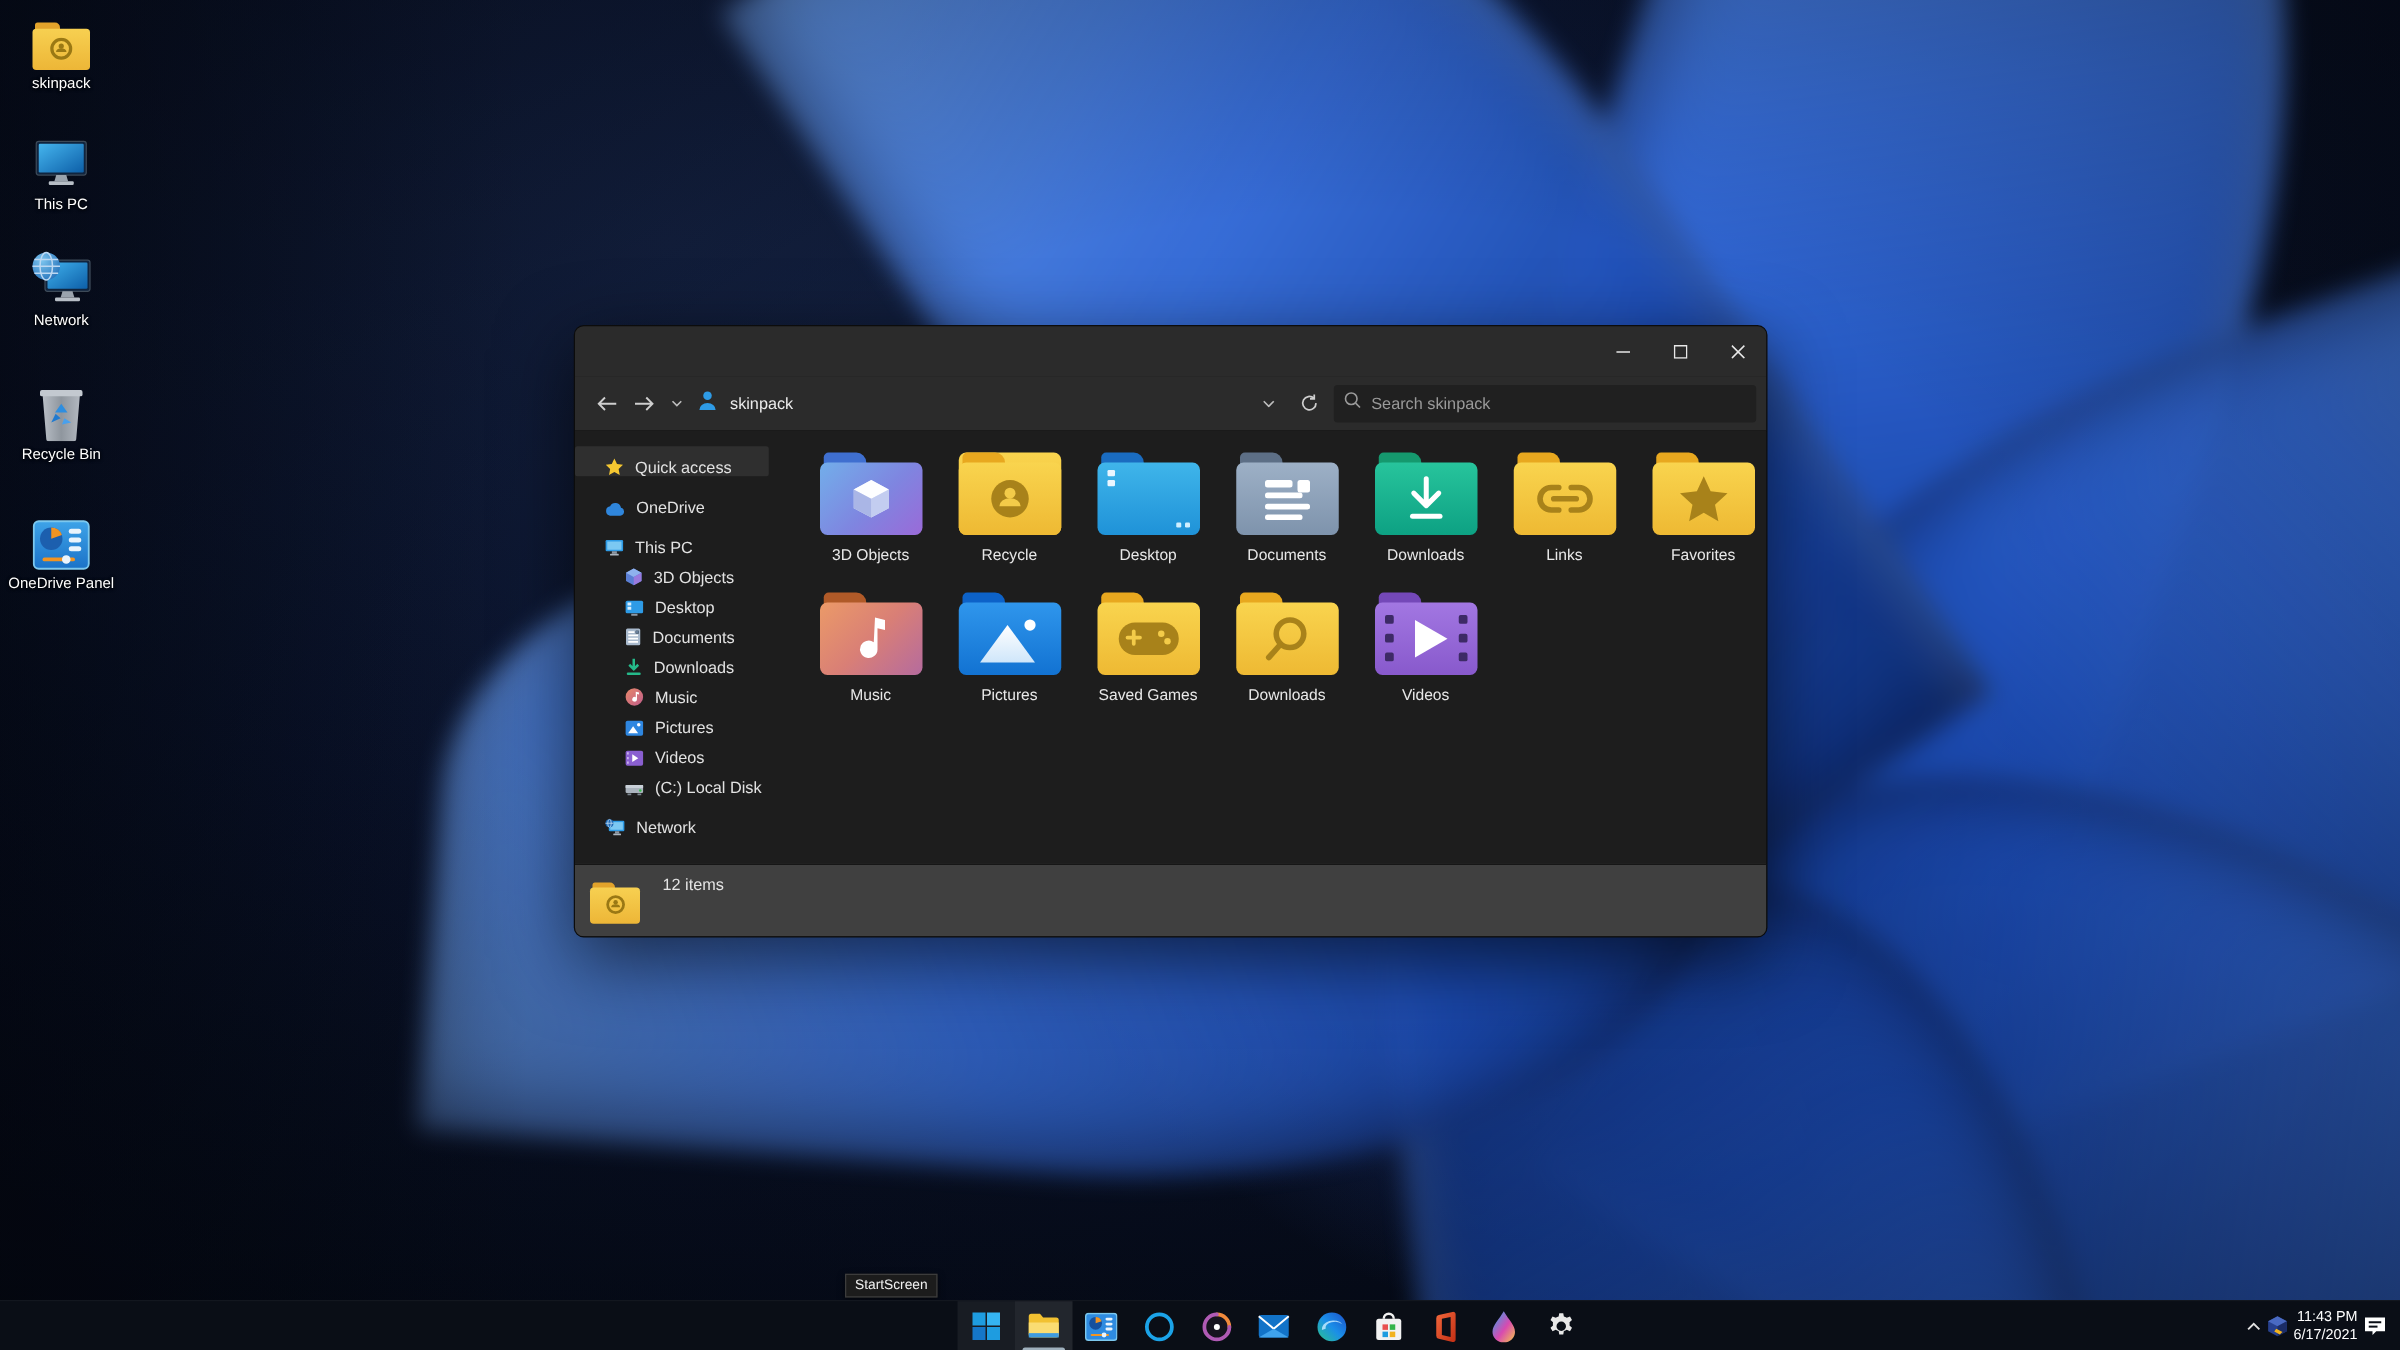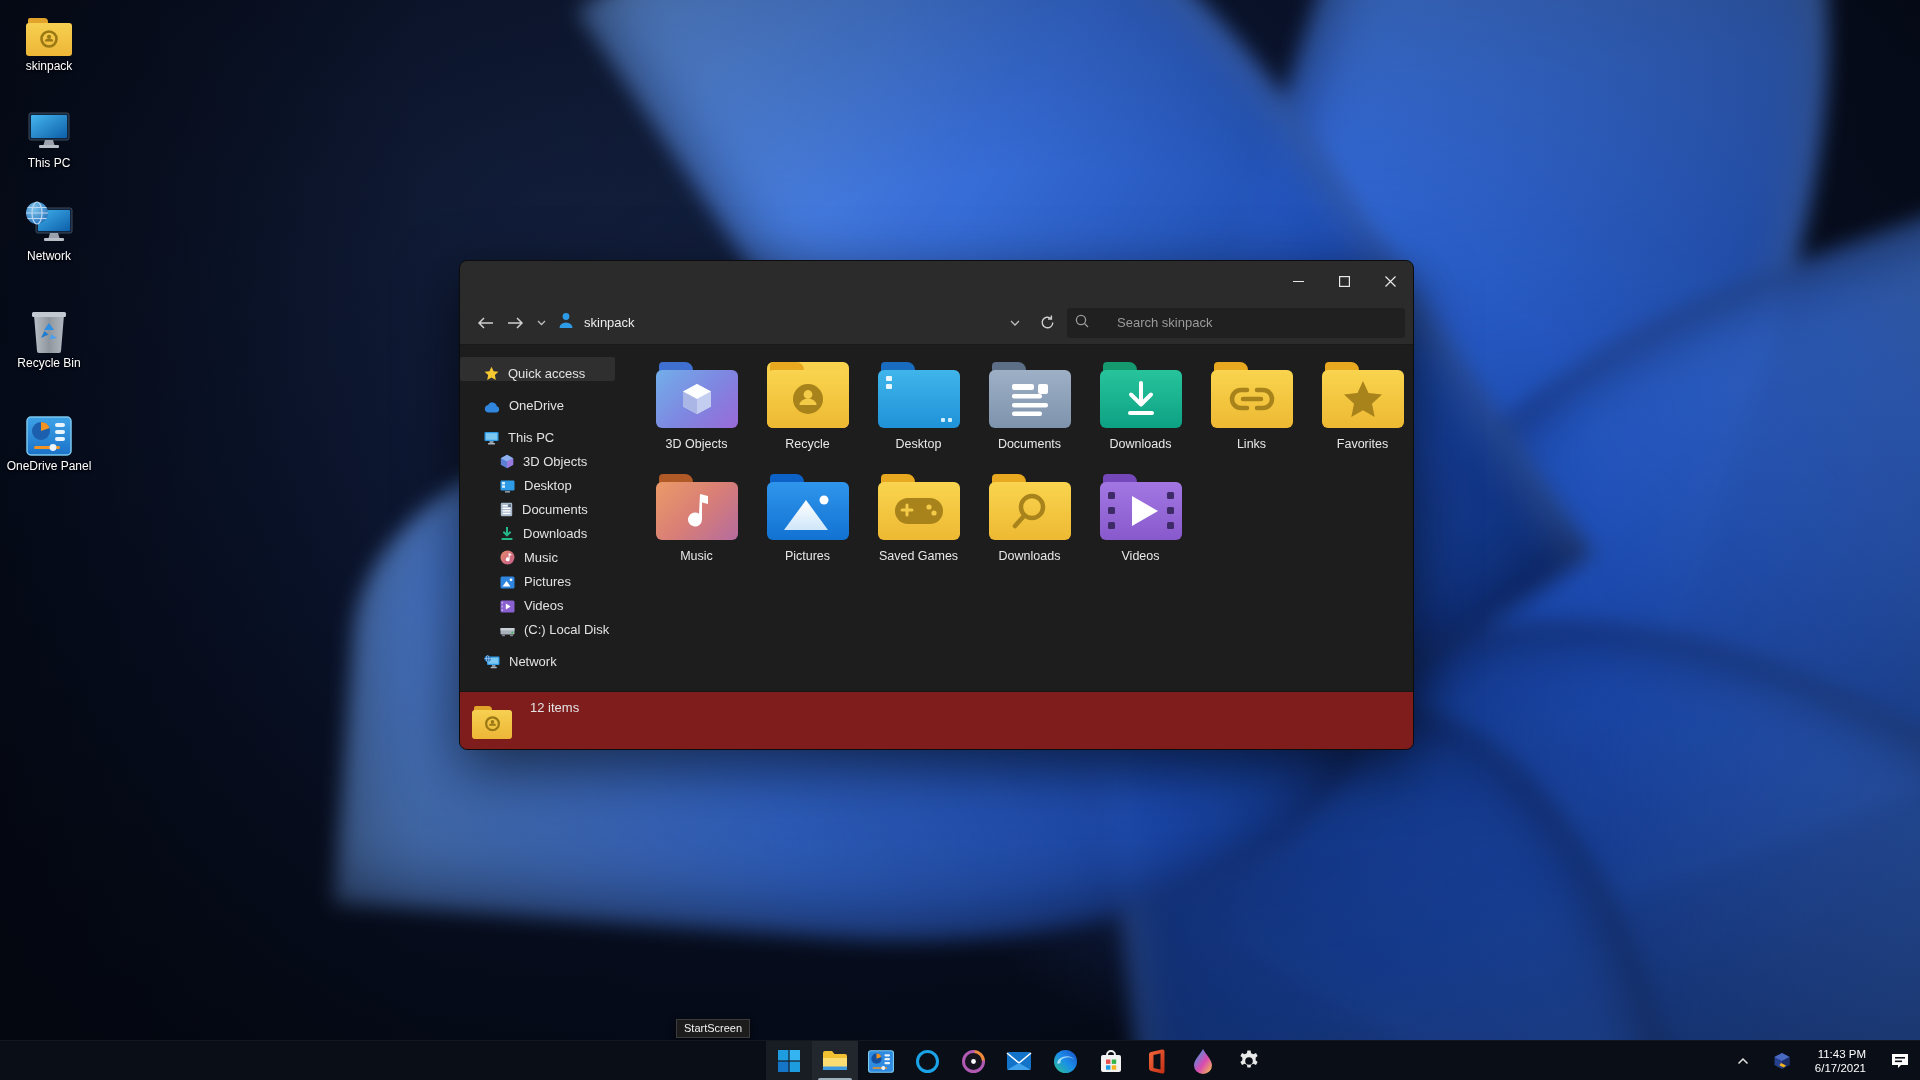--- a/index.html
+++ b/index.html
@@ -46,21 +46,21 @@
   .titlebar { height:40px; background:#2b2b2b; display:flex; justify-content:flex-end; align-items:stretch; }
   .winbtn { width:46px; display:flex; align-items:center; justify-content:center; }
   .winbtn svg { display:block; }
   .navbar { height:44px; background:#2b2b2b; display:flex; align-items:center; padding:0 8px 0 10px; border-bottom:1px solid #1a1a1a; }
   .navbtn { width:30px; height:30px; display:flex; align-items:center; justify-content:center; border-radius:4px; }
   .addr { display:flex; align-items:center; gap:10px; flex:1 1 auto; padding-left:6px; }
   .addrtext { font-size:13px; color:#ececec; }
   .nav-right { display:flex; align-items:center; gap:6px; }
   .searchbox { width:338px; height:30px; background:#202020; border-radius:3px; display:flex; align-items:center; padding:0 8px; gap:8px; }
   .searchbox input { background:transparent; border:none; outline:none; color:#cfcfcf; font-size:13px; width:100%;
-    font-family:"Liberation Sans", sans-serif;margin-left:20px; }
+    font-family:"Liberation Sans", sans-serif; }
   .searchbox input::placeholder { color:#9a9a9a; }
 
   .mainarea { position:absolute; left:0; top:84px; right:0; bottom:58px; display:flex; }
 
   
   .sidebar { width:181px; flex:0 0 181px; padding-top:12px; overflow:hidden; }
   .srow { height:24px; display:flex; align-items:flex-end; gap:9px; padding-left:24px; font-size:13px; color:#e2e2e2; }
   .srow.child { padding-left:40px; }
   .srow.sel { background:#2f2f2f; margin-right:26px; border-radius:2px; }
   .sgap { height:8px; }
@@ -94,34 +94,34 @@
   .f-vids .tab { background:#7448b8; }
   .f-vids .bod { background:linear-gradient(180deg,#a277e2 0%,#8859cc 100%); }
 
   
   .deskmark { position:absolute; left:8px; top:6px; }
   .deskmark i { display:block; width:6px; height:5px; background:#eaf6ff; margin-bottom:3px; border-radius:1px; }
   .deskdots { position:absolute; right:8px; bottom:6px; display:flex; gap:3px; }
   .deskdots i { width:4px; height:4px; background:#cfeeff; border-radius:1px; }
 
   
-  .statusbar { position:absolute; left:0; right:0; bottom:0; height:58px; background:#7f1d1d; border-top:1px solid #161616; }
+  .statusbar { position:absolute; left:0; right:0; bottom:0; height:58px; background:#404040; border-top:1px solid #161616; }
   .statusbar .minifolder { position:absolute; left:12px; bottom:10px; }
   .statusbar .scount { position:absolute; left:70px; top:8px; font-size:13px; color:#e4e4e4; }
 
   
   .taskbar { position:absolute; left:0; right:0; bottom:0; height:40px; background:#0a0e16;
     border-top:1px solid rgba(255,255,255,.04); }
   .taskicons { position:absolute; left:766px; top:0; height:40px; display:flex; }
   .tbtn { width:46px; height:40px; display:flex; align-items:center; justify-content:center; position:relative; }
   .tbtn.hovered { background:rgba(255,255,255,.06); }
   .tbtn.active { background:rgba(255,255,255,.10); }
   .tbtn.active::after { content:""; position:absolute; left:6px; right:6px; bottom:0; height:3px; background:#9fb0bd; border-radius:2px 2px 0 0; }
 
-  .tray { position:absolute; right:0; top:0; height:40px; display:flex; align-items:center; gap:24px; padding-right:10px; }
+  .tray { position:absolute; right:0; top:0; height:40px; display:flex; align-items:center; gap:4px; padding-right:10px; }
   .clock { text-align:right; color:#fff; font-size:11.5px; line-height:14px; }
 
   .tooltip { position:absolute; left:676px; top:1019px; background:#1c1c1c; border:1px solid #3c3c3c;
     color:#f2f2f2; font-size:11px; padding:2px 7px 3px; white-space:nowrap; box-shadow:0 2px 6px rgba(0,0,0,.6); }
 </style>
 </head>
 <body>
 
 <div class="desktop">
 

